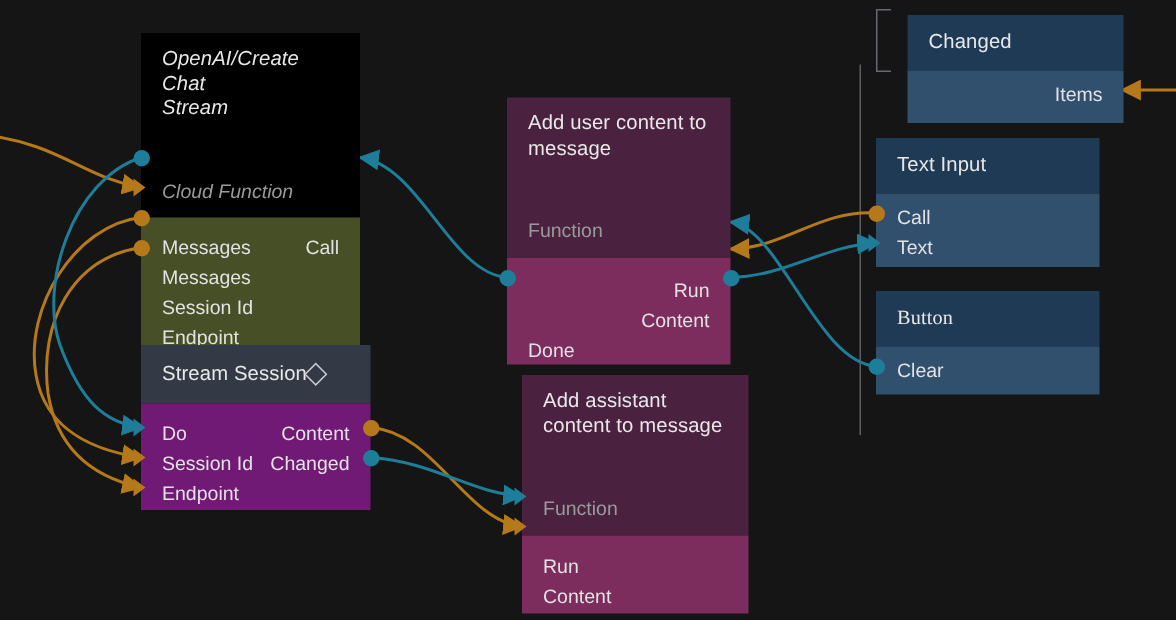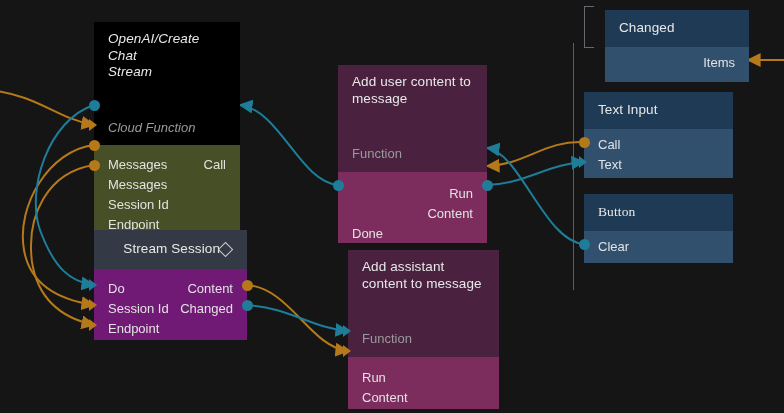--- a/index.html
+++ b/index.html
@@ -198,21 +198,21 @@
       </div>
       <div class="port-row">
         <span class="port-label">Done</span>
       </div>
     </div>
   </div>
   <div class="pm pm-dot" style="left:332.5px; top:179.5px; background:#1e7d99;"></div>
   <div class="pm pm-dot" style="left:481.5px; top:179.5px; background:#1e7d99;"></div>
 
   <div class="node" style="left:94px; top:230px; width:153px;">
-    <div class="node-header" style="background:#343a45; display:flex; align-items:center; justify-content:flex-end; padding:11px 16px 11px 14px;">
+    <div class="node-header" style="background:#343a45; display:flex; align-items:center; justify-content:flex-start; padding:11px 16px 11px 14px;">
       <div class="node-title">Stream Session</div>
       <div class="diamond-icon"></div>
     </div>
     <div class="node-body" style="background:#701a75; height:71px;">
       <div class="port-row">
         <span class="port-label">Do</span>
         <span class="port-label right">Content</span>
       </div>
       <div class="port-row">
         <span class="port-label">Session Id</span>

